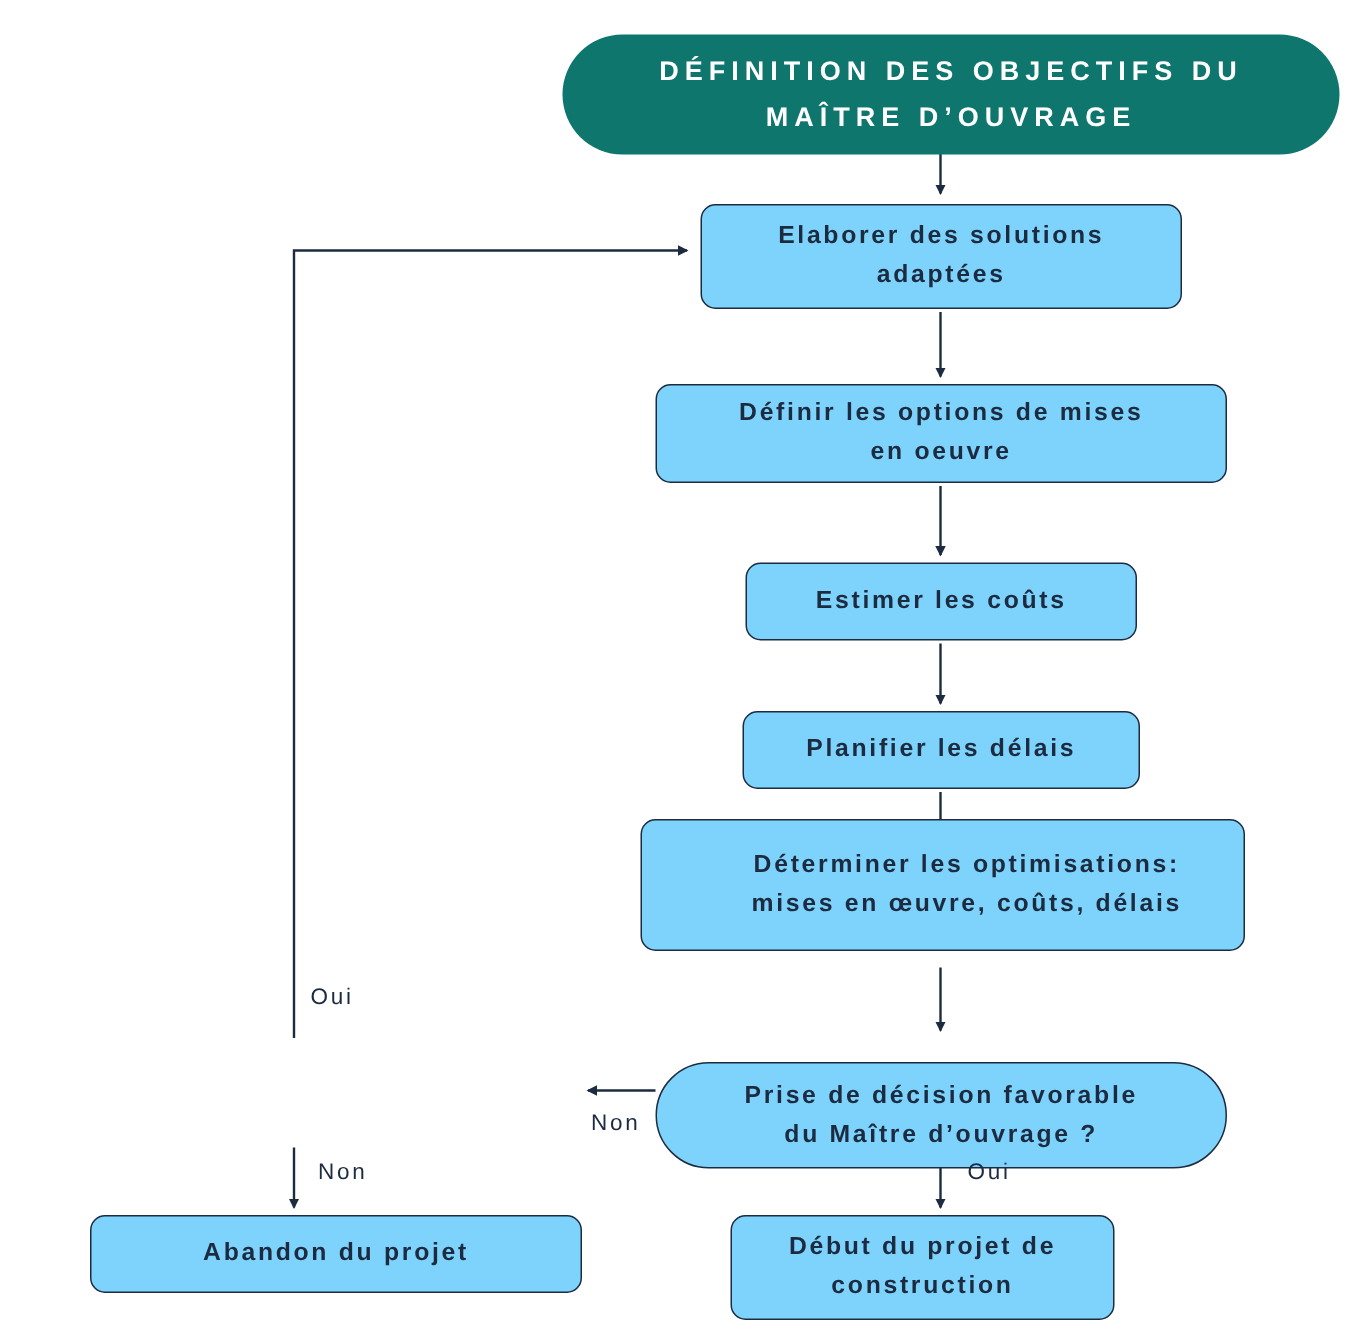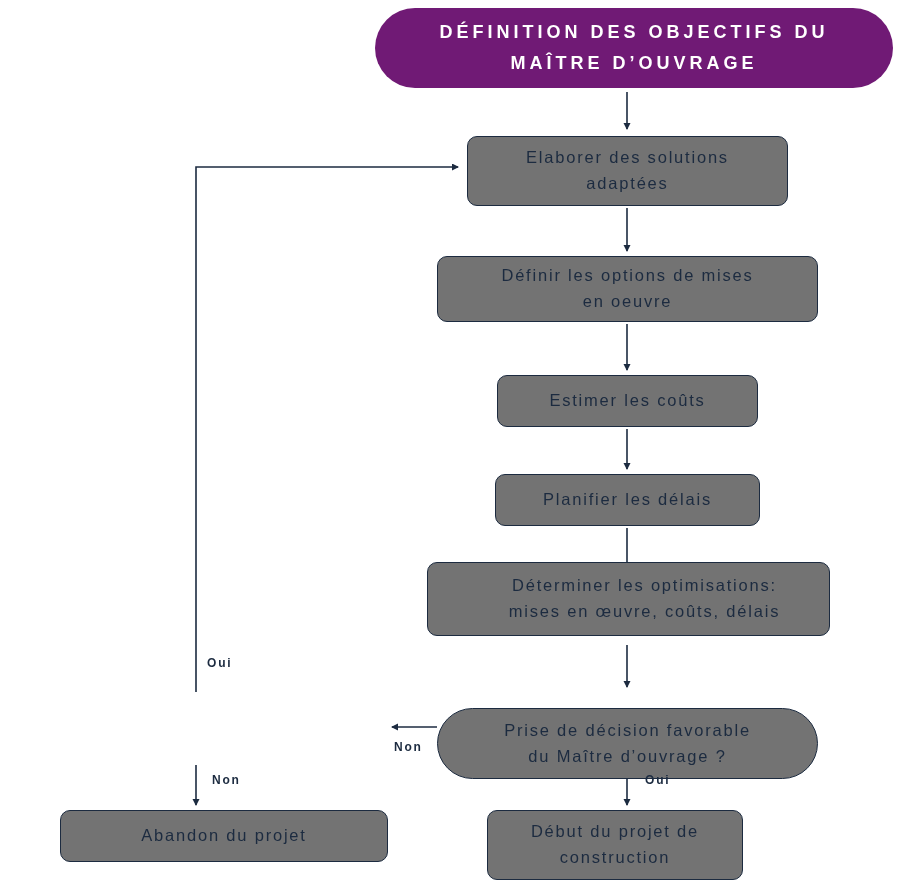--- a/index.html
+++ b/index.html
@@ -20,60 +20,61 @@
     pointer-events: none;
   }
   .edge { stroke: #1c2b40; stroke-width: 1.6; fill: none; }
   .node {
     position: absolute;
     display: flex;
     align-items: center;
     justify-content: center;
     text-align: center;
     border: 1.6px solid #1c2b40;
-    background: #737373;
+    background: #7dd3fc;
     border-radius: 10px;
     font-size: 16.5px;
-    font-weight: 400;
+    font-weight: 700;
     letter-spacing: 1.8px;
     line-height: 1.55;
     white-space: pre-line;
     padding: 6px 8px;
   }
   .stadium { border-radius: 40px; }
   .title-pill {
     position: absolute;
     display: flex;
     align-items: center;
     justify-content: center;
     text-align: center;
-    background: #701a75;
+    background: #0f766e;
     color: #ffffff;
     border-radius: 44px;
     font-size: 18px;
     font-weight: 700;
     letter-spacing: 4px;
     line-height: 1.75;
     white-space: pre-line;
     padding: 20px 14px;
+    margin-top: 15px;
   }
   .edge-label {
     position: absolute;
-    font-size: 12px;
-    font-weight: 700;
+    font-size: 15px;
+    font-weight: 400;
     letter-spacing: 1.8px;
     color: #1c2b40;
   }
   
   .n-title      { left: 375px; top: 8px;   width: 518px; height: 80px; }
   .n-elaborer   { left: 467px; top: 136px; width: 321px; height: 70px; }
   .n-definir    { left: 437px; top: 256px; width: 381px; height: 66px; }
   .n-estimer    { left: 497px; top: 375px; width: 261px; height: 52px; }
   .n-planifier  { left: 495px; top: 474px; width: 265px; height: 52px; }
-  .n-determiner { left: 427px; top: 562px; width: 403px; height: 74px; padding-left: 40px; }
+  .n-determiner { left: 427px; top: 546px; width: 403px; height: 88px; padding-left: 40px; }
   .n-decision   { left: 437px; top: 692px; width: 381px; height: 71px; margin-top: 16px; }
   .n-evolution  { left: 8px;   top: 692px; width: 377px; height: 71px; }
   .n-abandon    { left: 60px;  top: 810px; width: 328px; height: 52px; }
   .n-debut      { left: 487px; top: 810px; width: 256px; height: 70px; }
   
   .l-loop-oui { left: 207px; top: 656px; }
   .l-dec-non  { left: 394px; top: 740px; }
   .l-evo-non  { left: 212px; top: 773px; }
   .l-dec-oui  { left: 645px; top: 773px; }
 </style>

